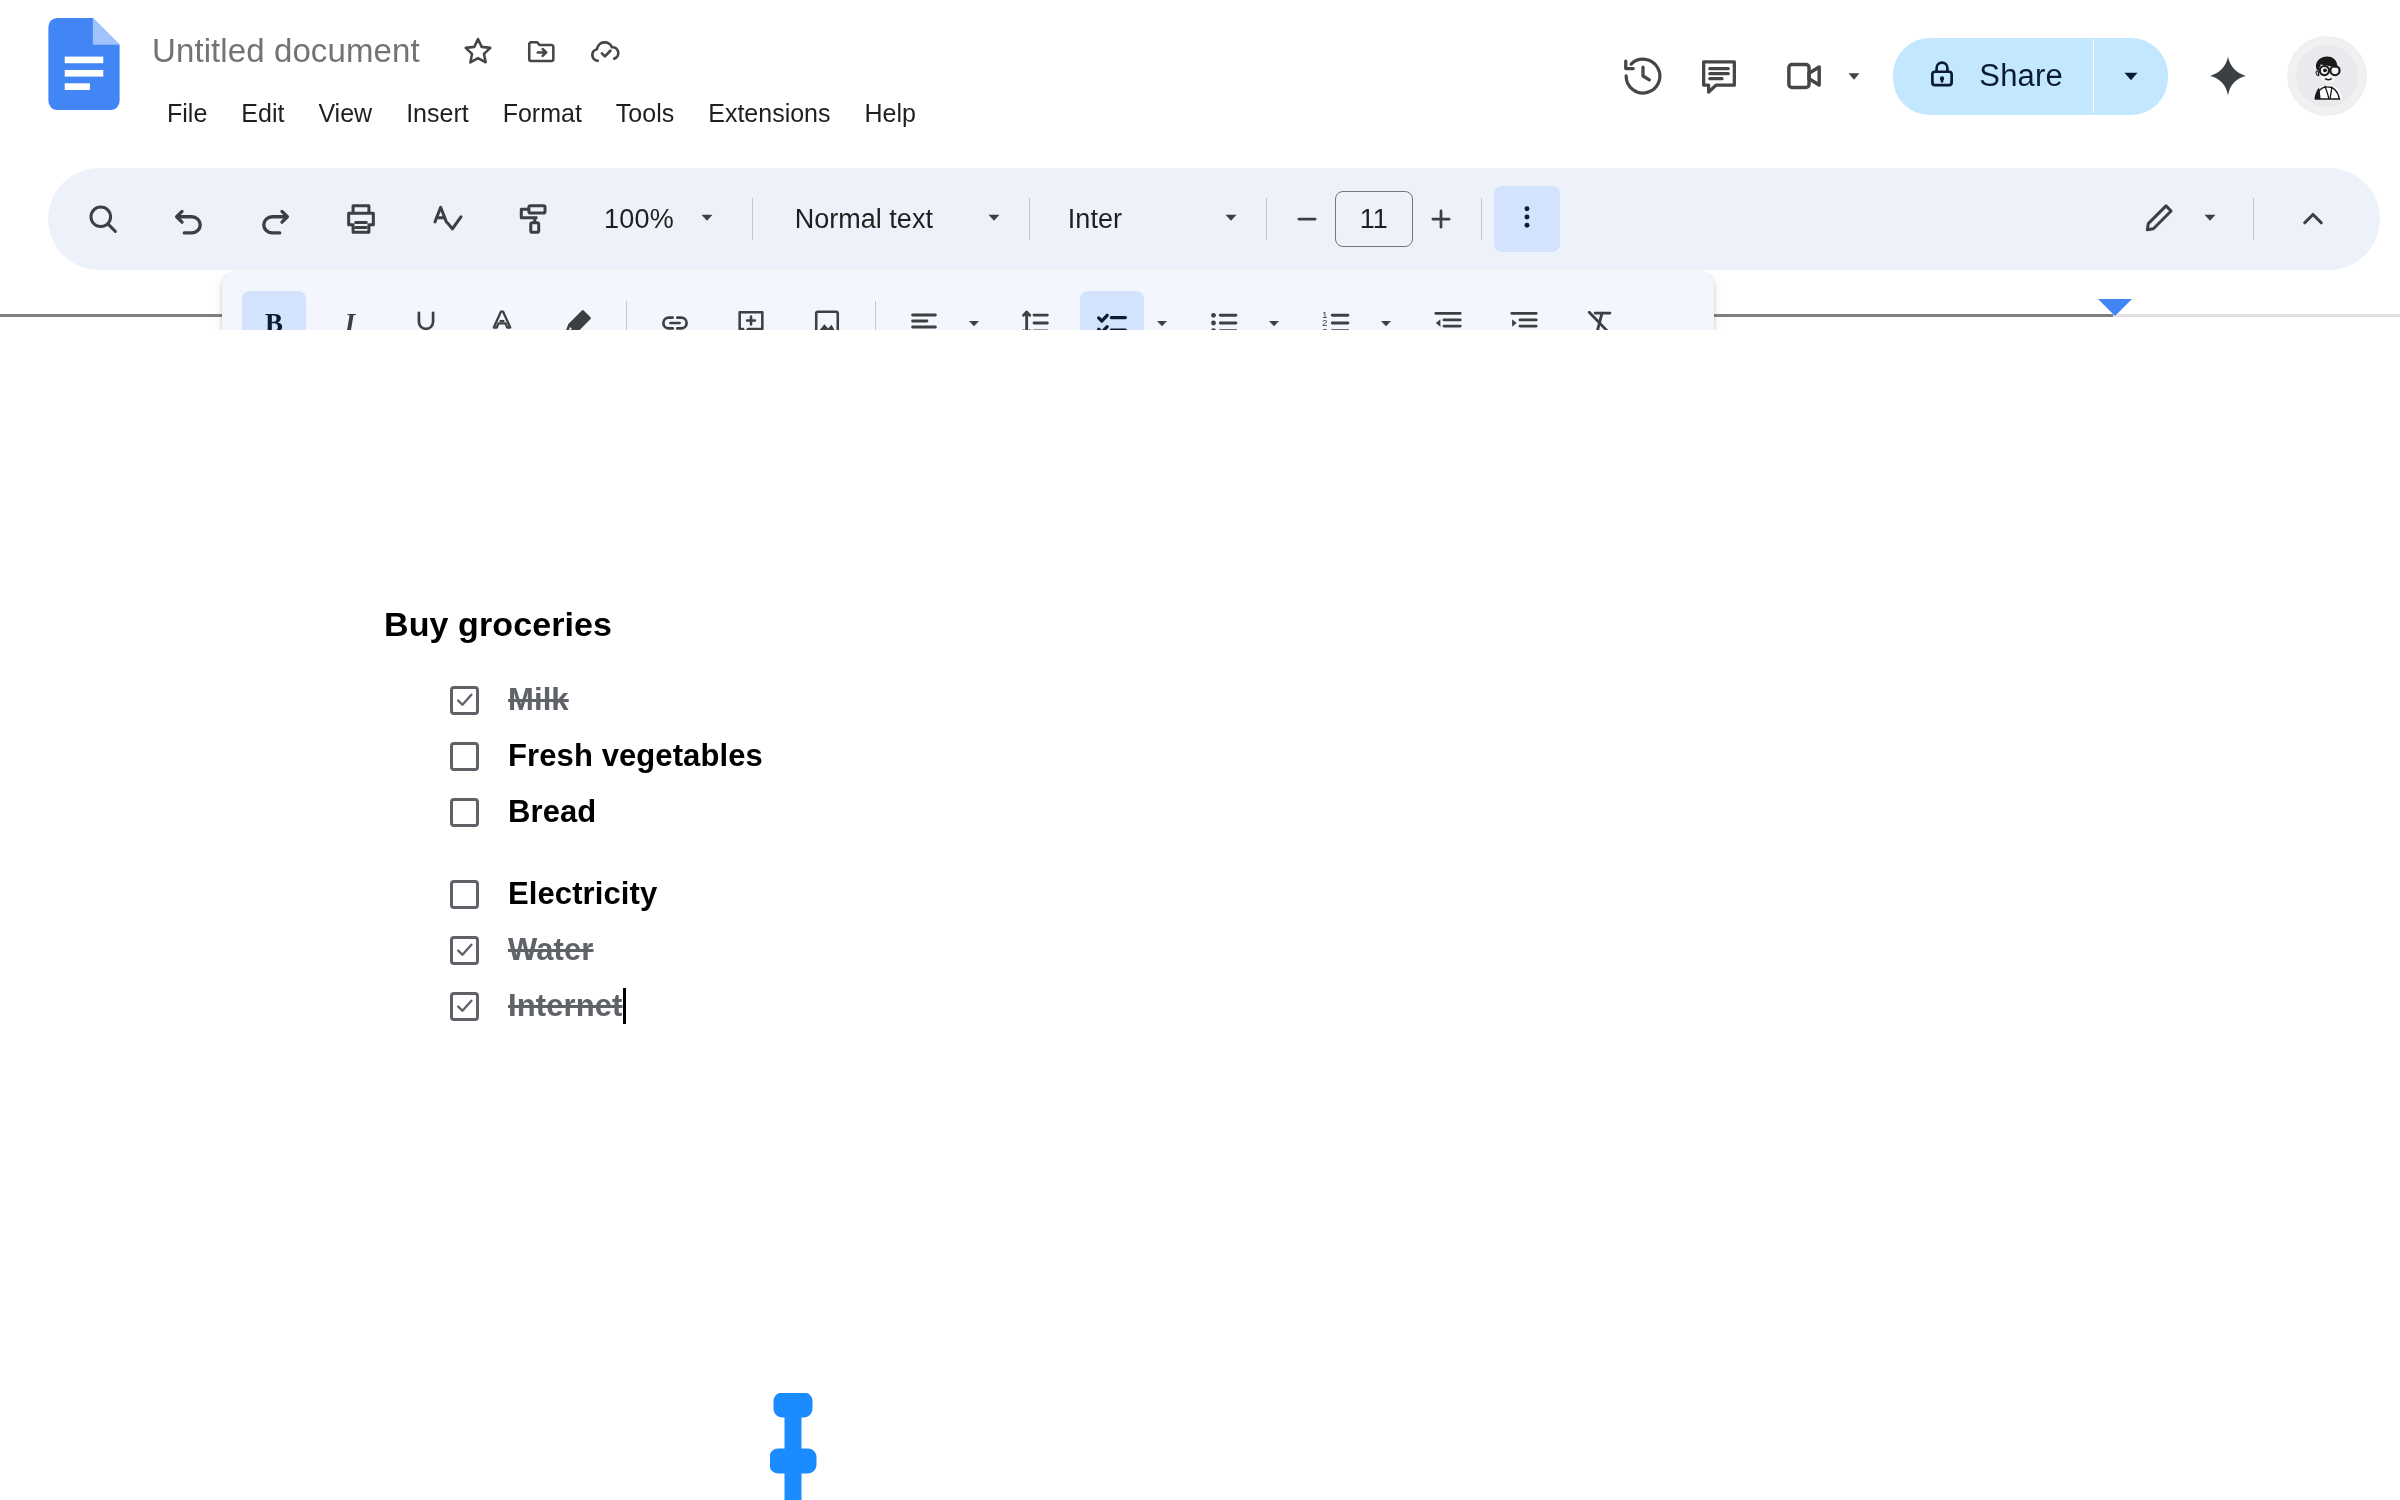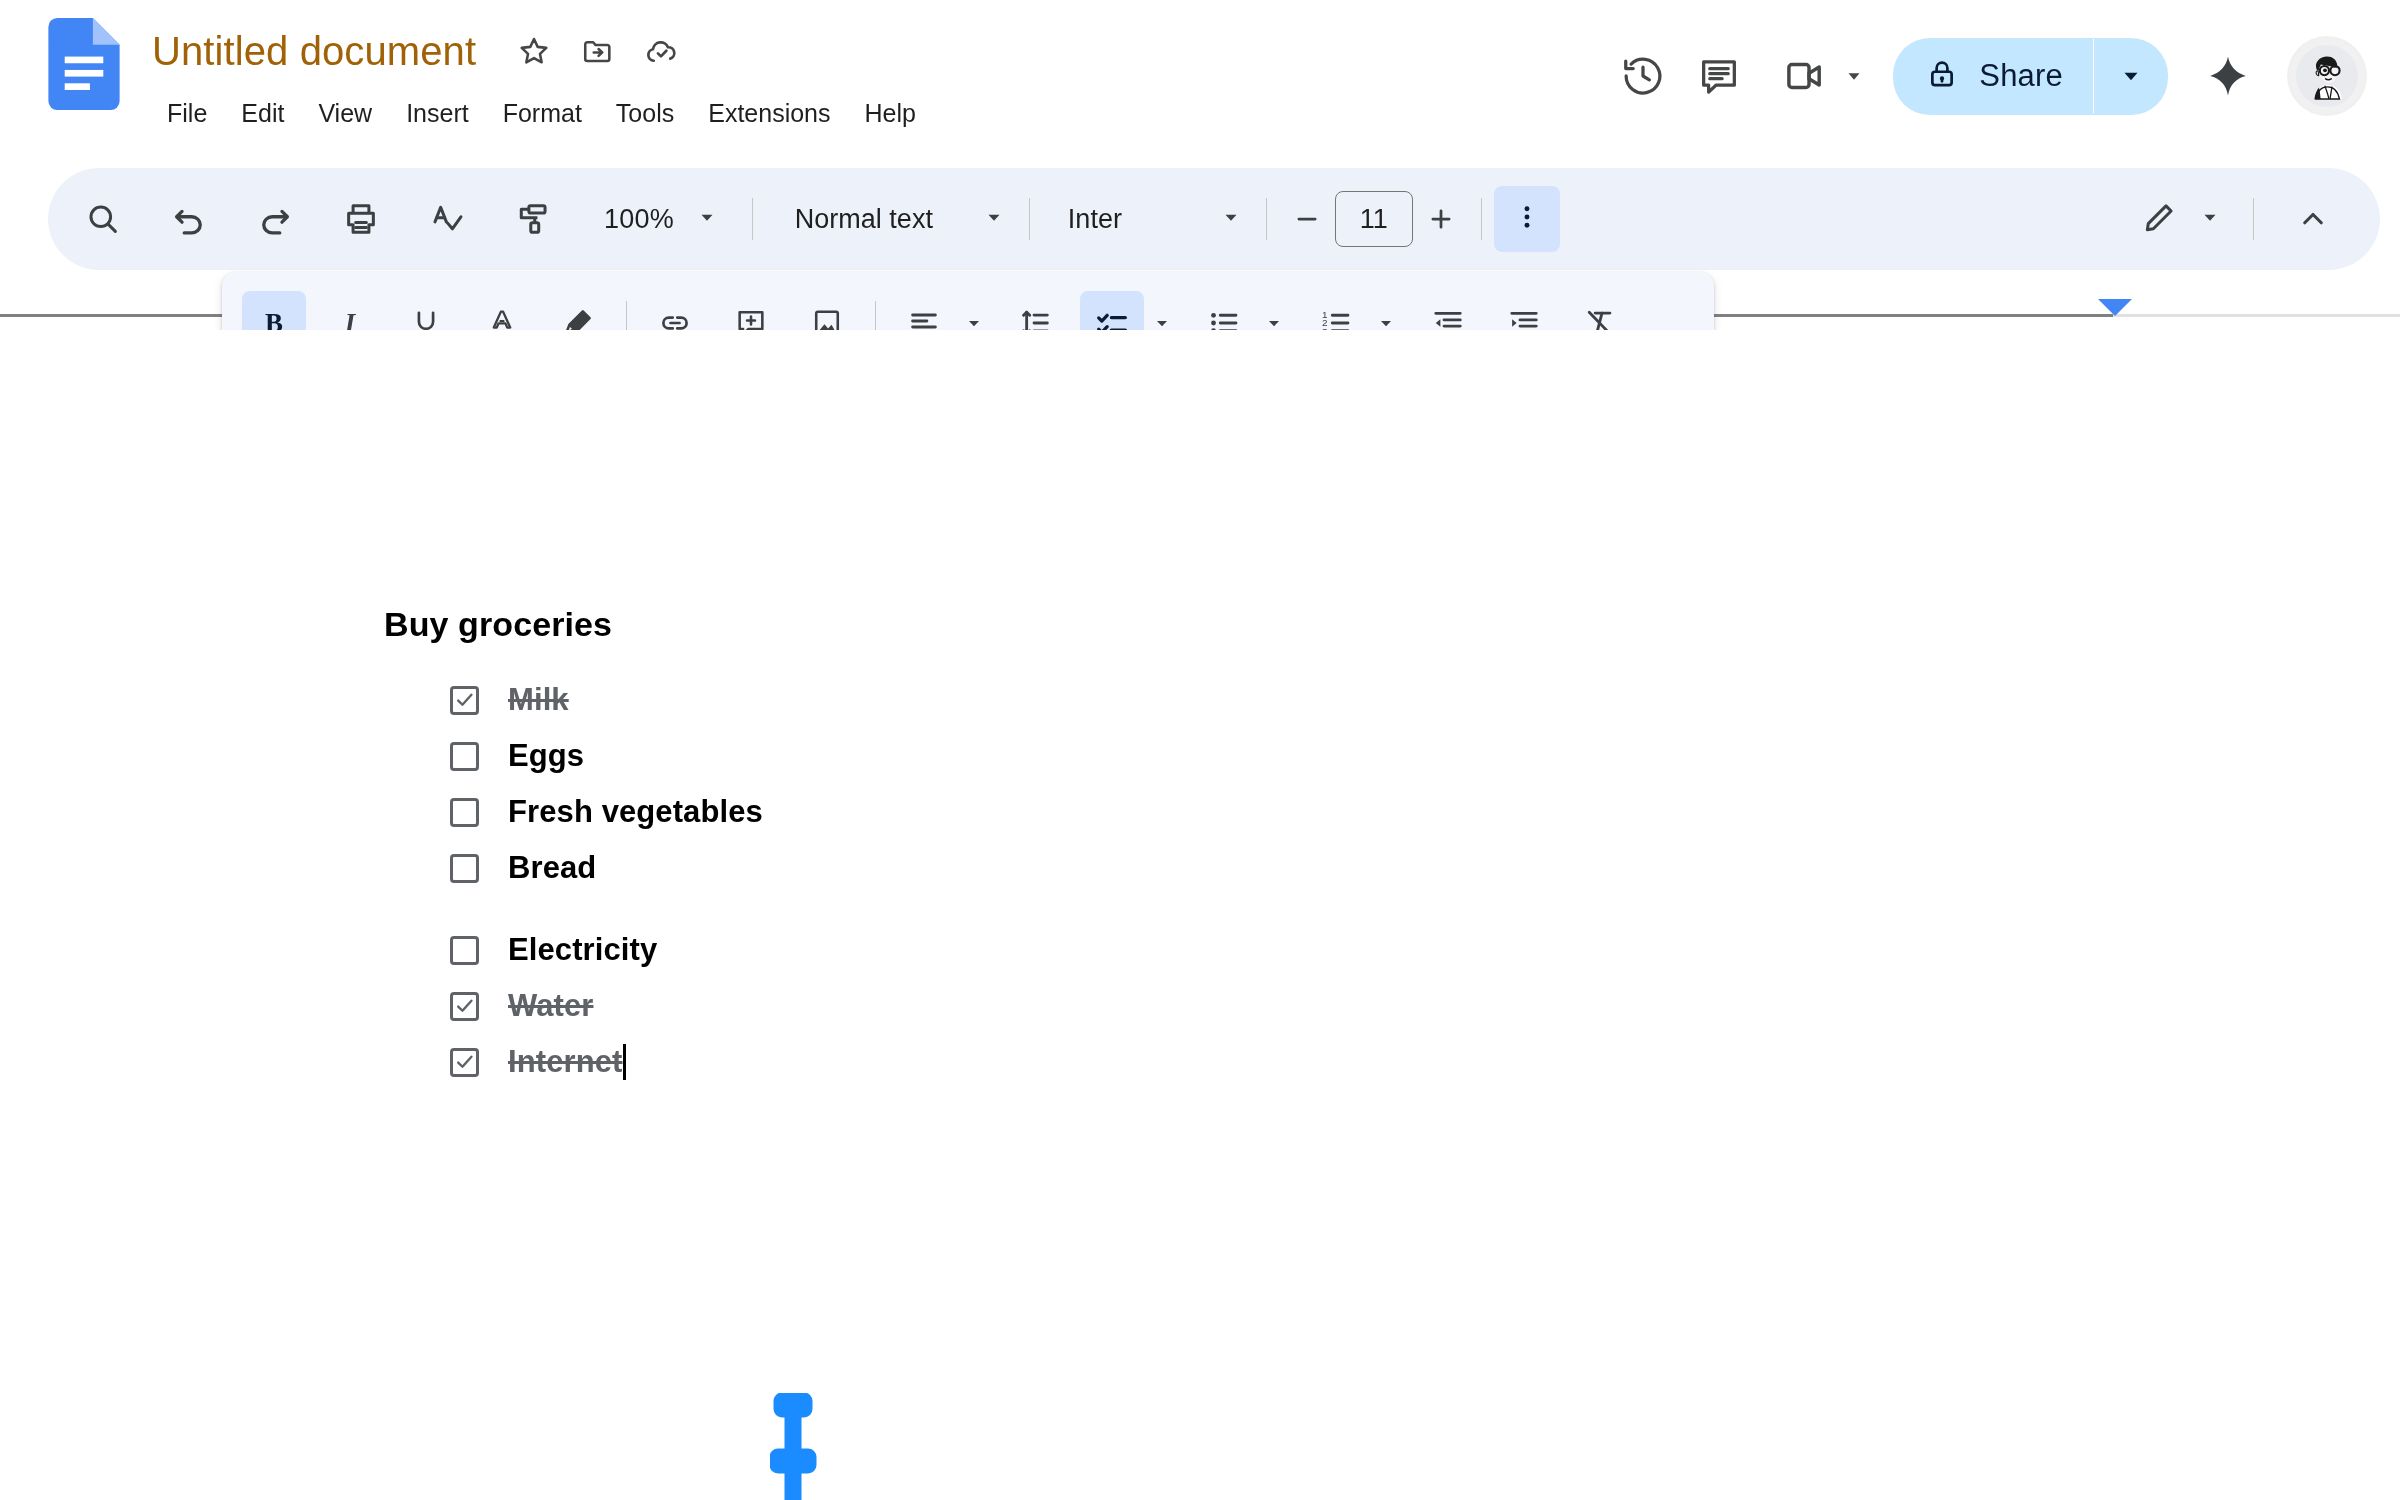--- a/index.html
+++ b/index.html
@@ -15,21 +15,21 @@
   }
 
   
   .topbar { position:absolute; left:0; top:0; width:2400px; height:152px; background:#fff; }
 
   .docs-logo { position:absolute; left:48px; top:18px; width:72px; height:92px; }
   .docs-logo svg { width:72px; height:92px; display:block; }
 
   .title-row { position:absolute; left:152px; top:22px; height:58px; display:flex; align-items:center; }
   .doc-title {
-    font-size:40px; font-weight:400; color:#a16207; letter-spacing:0.1px;
+    font-size:33px; font-weight:400; color:#737373; letter-spacing:0.1px;
     line-height:44px; white-space:nowrap;
   }
   .title-icons { display:flex; align-items:center; gap:24px; margin-left:38px; }
   .ticon { width:40px; height:40px; display:flex; align-items:center; justify-content:center; cursor:pointer; }
   .ticon svg { display:block; }
 
   .menubar { position:absolute; left:150px; top:92px; display:flex; align-items:center; gap:0; }
   .menu-item {
     font-size:25px; color:#1f1f1f; padding:4px 17px; line-height:34px;
     white-space:nowrap; cursor:pointer; border-radius:6px;
@@ -664,24 +664,20 @@
 
       <div class="check-row">
         <div class="cb">
           <svg width="22" height="22" viewBox="0 0 24 24" fill="none" stroke="#5f6368" stroke-width="2.6" stroke-linecap="round" stroke-linejoin="round">
               <path d="M4.6 12.6l4.6 4.6 9.8-11"></path>
             </svg>
         </div>
         <div class="cb-label done">Milk</div>
       </div>
 
-      <div class="check-row">
-        <div class="cb"></div>
-        <div class="cb-label">Eggs</div>
-      </div>
 
       <div class="check-row">
         <div class="cb"></div>
         <div class="cb-label">Fresh vegetables</div>
       </div>
 
       <div class="check-row">
         <div class="cb"></div>
         <div class="cb-label">Bread</div>
       </div>

